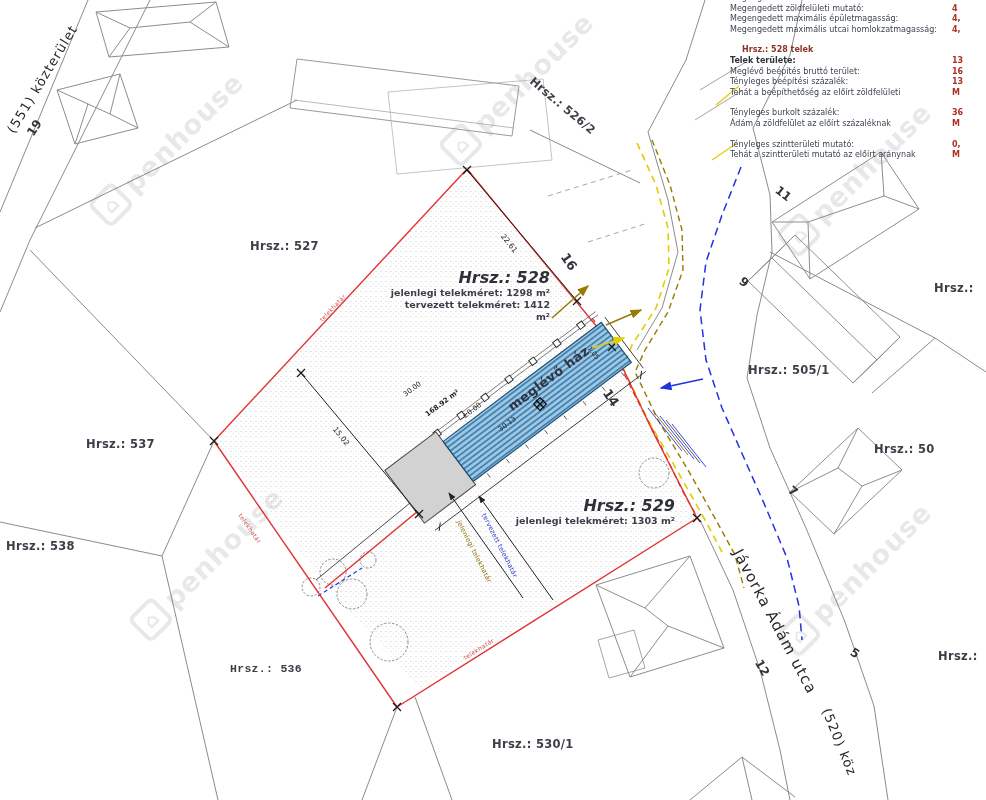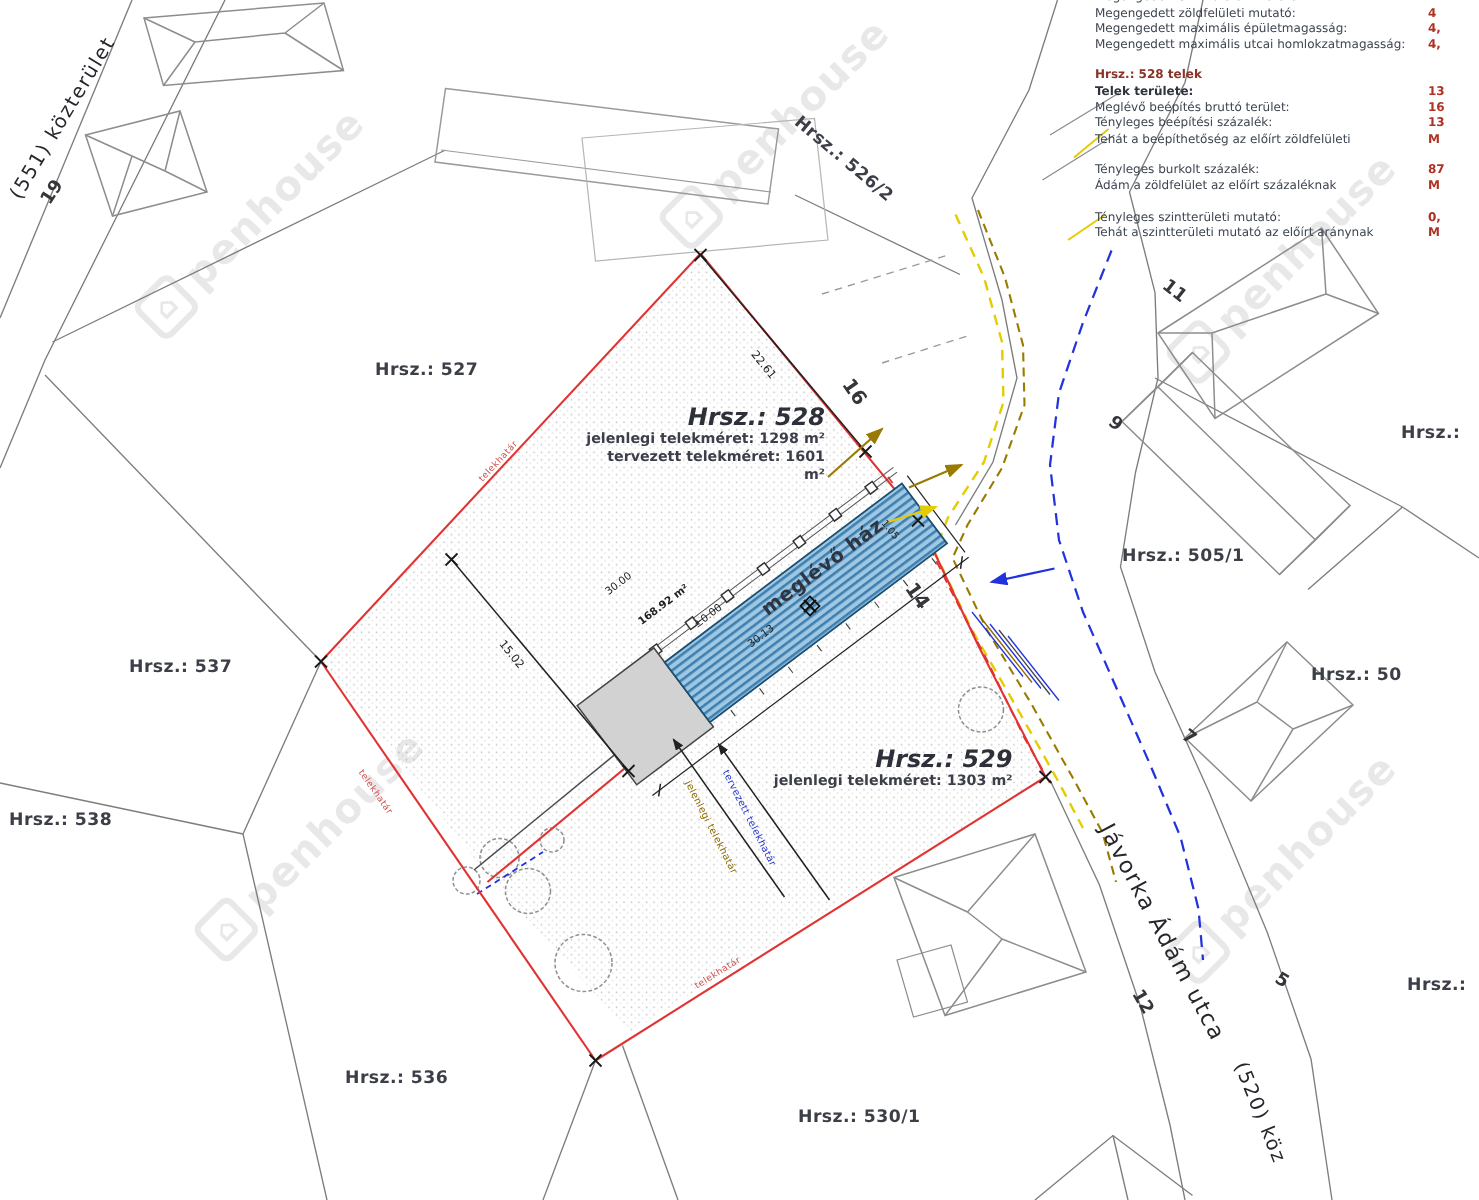--- a/index.html
+++ b/index.html
@@ -15,21 +15,21 @@
   .ann-o{font-size:6.5px;color:#8a6a00;letter-spacing:.3px;}
   .ann-b{font-size:6.5px;color:#2233cc;letter-spacing:.3px;}
   .site-block{position:absolute;text-align:right;width:160px;}
   .site-block .t{font-size:16px;font-weight:bold;font-style:italic;color:#2e3039;}
   .site-block .s{font-size:9.5px;font-weight:bold;color:#3c3f49;line-height:12px;}
   
   #info{position:absolute;left:730px;top:-7px;width:300px;font-size:8px;line-height:10.6px;color:#3d4550;}
   #info .row{position:relative;height:10.6px;}
   #info .gap{margin-top:10px;}
   #info .v{position:absolute;left:222px;top:0;font-weight:bold;color:#b03024;}
-  #info .b-title{font-weight:bold;color:#8a3326;}
+  #info .b-title{font-weight:bold;color:#8a3326;margin-left:12px;}
   #info .b-dark{font-weight:bold;color:#2f333c;}
   
   .wm{position:absolute;display:flex;align-items:center;gap:7px;opacity:.42;transform:rotate(-45deg);}
   .wm .ic{width:26px;height:26px;border:4px solid #c9c9c9;border-radius:7px;display:flex;
           align-items:center;justify-content:center;font-size:19px;color:#c9c9c9;font-weight:bold;}
   .wm .tx{font-size:27px;font-weight:bold;color:#c9c9c9;letter-spacing:1px;}
 </style>
 </head>
 <body>
 
@@ -235,41 +235,41 @@
   <div id="info">
     <div class="row"><span>Megengedett szintterületi mutató:</span><span class="v"></span></div>
     <div class="row"><span>Megengedett zöldfelületi mutató:</span><span class="v">4</span></div>
     <div class="row"><span>Megengedett maximális épületmagasság:</span><span class="v">4,</span></div>
     <div class="row"><span>Megengedett maximális utcai homlokzatmagasság:</span><span class="v">4,</span></div>
     <div class="row gap"><span class="b-title">Hrsz.: 528 telek</span></div>
     <div class="row"><span class="b-dark">Telek területe:</span><span class="v">13</span></div>
     <div class="row"><span>Meglévő beépítés bruttó terület:</span><span class="v">16</span></div>
     <div class="row"><span>Tényleges beépítési százalék:</span><span class="v">13</span></div>
     <div class="row"><span>Tehát a beépíthetőség az előírt zöldfelületi</span><span class="v">M</span></div>
-    <div class="row gap"><span>Tényleges burkolt százalék:</span><span class="v">87</span></div>
+    <div class="row gap"><span>Tényleges burkolt százalék:</span><span class="v">36</span></div>
     <div class="row"><span>Ádám a zöldfelület az előírt százaléknak</span><span class="v">M</span></div>
     <div class="row gap"><span>Tényleges szintterületi mutató:</span><span class="v">0,</span></div>
     <div class="row"><span>Tehát a szintterületi mutató az előírt aránynak</span><span class="v">M</span></div>
   </div>
 
   <div class="lbl hrsz" style="left:250px;top:239px;">Hrsz.: 527</div>
   <div class="lbl hrsz" style="left:536px;top:74px;transform:rotate(40deg);">Hrsz.: 526/2</div>
   <div class="lbl hrsz" style="left:748px;top:363px;">Hrsz.: 505/1</div>
   <div class="lbl hrsz" style="left:86px;top:437px;">Hrsz.: 537</div>
   <div class="lbl hrsz" style="left:6px;top:539px;">Hrsz.: 538</div>
-  <div class="lbl hrsz" style="left:230px;top:711px;">Hrsz.: 536</div>
-  <div class="lbl hrsz" style="left:532px;top:737px;">Hrsz.: 530/1</div>
+  <div class="lbl hrsz" style="left:230px;top:662px;font-family:Liberation Mono, monospace;">Hrsz.: 536</div>
+  <div class="lbl hrsz" style="left:492px;top:737px;">Hrsz.: 530/1</div>
   <div class="lbl hrsz" style="left:934px;top:281px;">Hrsz.:</div>
   <div class="lbl hrsz" style="left:874px;top:442px;">Hrsz.: 50</div>
   <div class="lbl hrsz" style="left:938px;top:649px;">Hrsz.:</div>
 
   <div class="site-block" style="left:390px;top:268px;">
     <div class="t">Hrsz.: 528</div>
     <div class="s">jelenlegi telekméret: 1298 m²</div>
-    <div class="s">tervezett telekméret: 1601 m²</div>
+    <div class="s">tervezett telekméret: 1412 m²</div>
   </div>
 
   <div class="site-block" style="left:515px;top:496px;">
     <div class="t">Hrsz.: 529</div>
     <div class="s">jelenlegi telekméret: 1303 m²</div>
   </div>
 
   <div class="lbl" style="left:505px;top:402px;transform:rotate(-37deg);font-size:13px;font-weight:bold;color:#2f3540;letter-spacing:.5px;">meglévő ház</div>
   <div class="lbl" style="left:424px;top:412px;transform:rotate(-37deg);font-size:7px;font-weight:bold;color:#222;">168.92 m²</div>
   <div class="lbl" style="left:461px;top:414px;transform:rotate(-37deg);font-size:7px;color:#222;">±0.00</div>

